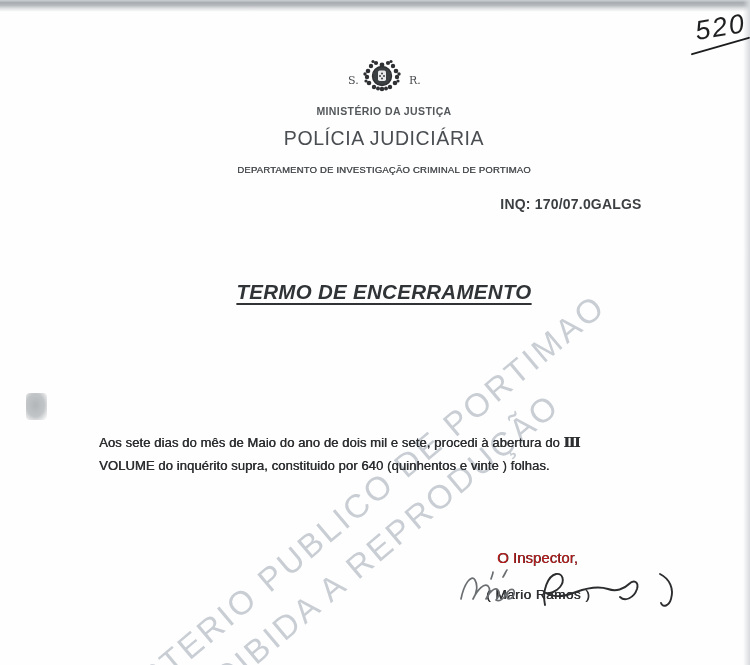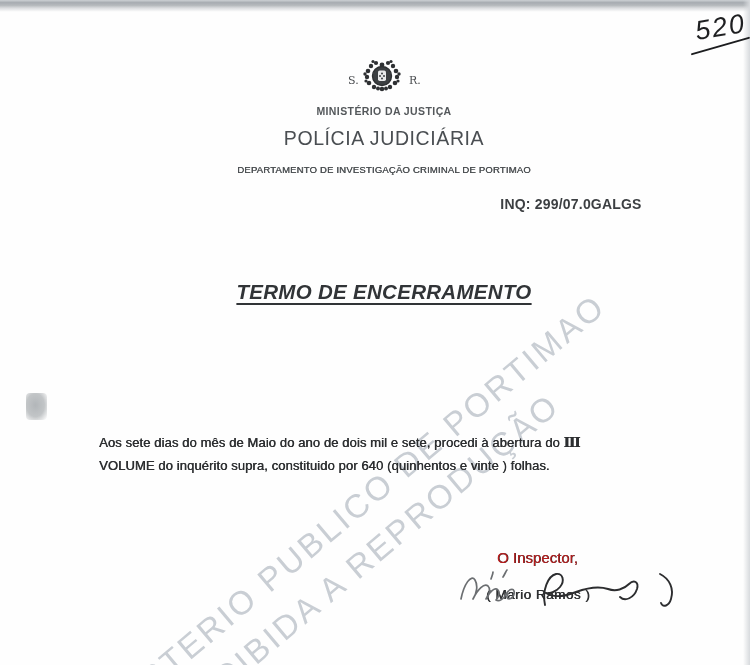--- a/index.html
+++ b/index.html
@@ -146,21 +146,21 @@
         <circle cx="23" cy="19" r="1"></circle>
         <circle cx="21" cy="21.5" r="1"></circle>
     </g>
   </svg>
   <span class="crest-letter" style="left:409px; top:74px;">R.</span>
 
   <div class="hline ministry">MINISTÉRIO DA JUSTIÇA</div>
   <div class="hline org">POLÍCIA JUDICIÁRIA</div>
   <div class="hline dept">DEPARTAMENTO DE INVESTIGAÇÃO CRIMINAL DE PORTIMAO</div>
 
-  <div class="inq">INQ: 299/07.0GALGS</div>
+  <div class="inq">INQ: 170/07.0GALGS</div>
 
   <div class="hline doc-title">TERMO DE ENCERRAMENTO</div>
 
   <div class="body-text">
     <div><span>Aos sete dias do mês de Maio do ano de dois mil e sete, procedi à abertura do </span><span class="roman">III</span></div>
     <div>VOLUME do inquérito supra, constituido por 640 (quinhentos e vinte ) folhas.</div>
   </div>
 
   <div class="inspector">O Inspector,</div>
 

